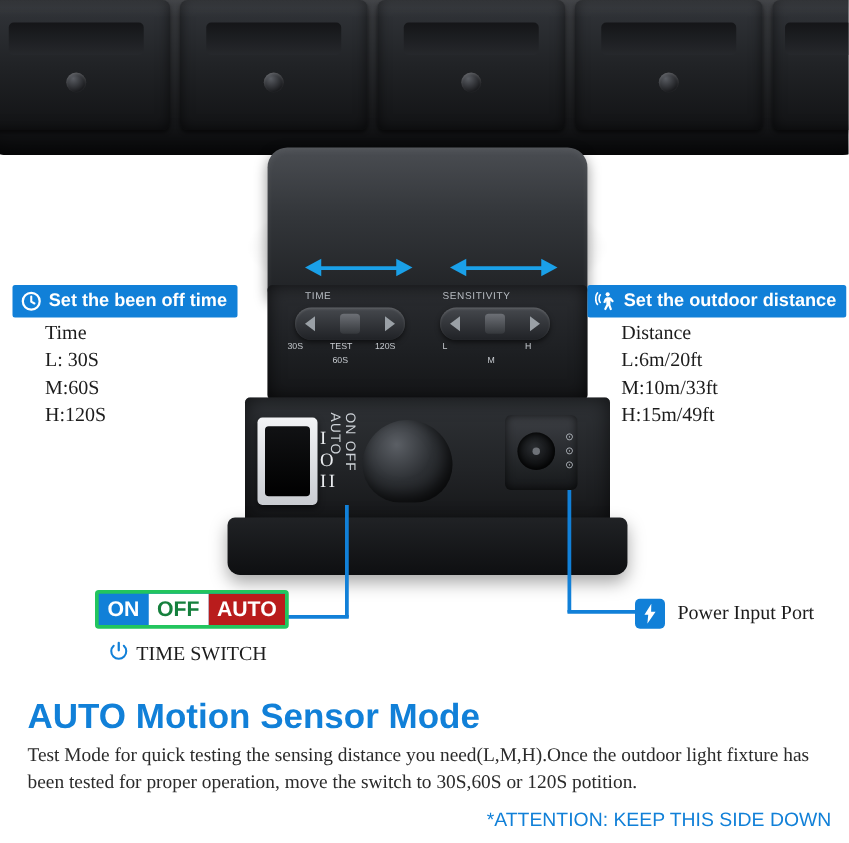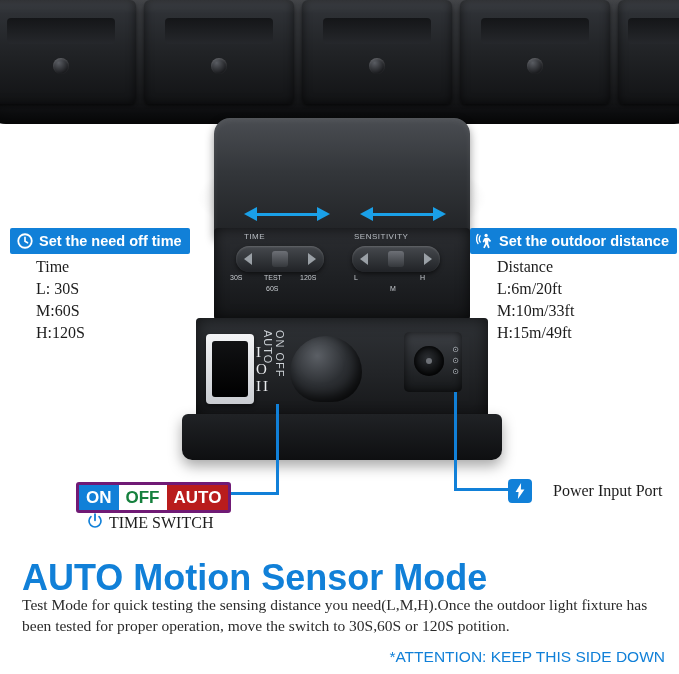--- a/index.html
+++ b/index.html
@@ -312,24 +312,24 @@
     line-height: 22px;
     font-family: "Liberation Serif", serif;
   }
   .callout-text.left { left: 36px; top: 256px; }
   .callout-text.right { left: 497px; top: 256px; }
 
   
   .onoffauto {
     position: absolute;
     left: 76px;
-    top: 482px;
+    top: 472px;
     display: flex;
     align-items: stretch;
-    border: 3px solid #701a75;
+    border: 3px solid #22c55e;
     border-radius: 3px;
     overflow: hidden;
     background: #1180d8;
     height: 25px;
   }
   .onoffauto span {
     display: flex;
     align-items: center;
     padding: 0 7px;
     font-weight: bold;
@@ -351,21 +351,21 @@
     font-size: 16px;
     font-family: "Liberation Serif", serif;
   }
 
   .power-input-label {
     position: absolute;
     left: 508px;
     top: 479px;
     display: flex;
     align-items: center;
-    gap: 21px;
+    gap: 10px;
     color: #1c1c1c;
     font-size: 16px;
     font-family: "Liberation Serif", serif;
   }
   .bolt-badge {
     width: 24px; height: 24px;
     border-radius: 4px;
     background: #1180d8;
     display: flex;
     align-items: center;
@@ -377,21 +377,21 @@
     position: absolute;
     background: #1180d8;
   }
 
   
   .title-auto {
     position: absolute;
     left: 22px;
     top: 557px;
     color: #1180d8;
-    font-size: 36px;
+    font-size: 28px;
     font-weight: bold;
     font-family: "Liberation Sans", sans-serif;
   }
   .body-copy {
     position: absolute;
     left: 22px;
     top: 594px;
     width: 640px;
     color: #2b2b2b;
     font-size: 15.5px;
@@ -498,21 +498,21 @@
 
     <div class="base"></div>
 
     <div class="banner left">
       <span class="bicon">
         <svg width="18" height="18" viewBox="0 0 24 24">
           <circle cx="12" cy="12" r="9" fill="none" stroke="#ffffff" stroke-width="2.4"></circle>
           <path d="M12 7v5.4l3.4 2" fill="none" stroke="#ffffff" stroke-width="2.2" stroke-linecap="round"></path>
         </svg>
       </span>
-      <span>Set the need off time</span>
+      <span>Set the been off time</span>
     </div>
 
     <div class="callout-text left">
       <div>Time</div>
       <div>L: 30S</div>
       <div>M:60S</div>
       <div>H:120S</div>
     </div>
 
     <div class="banner right">

